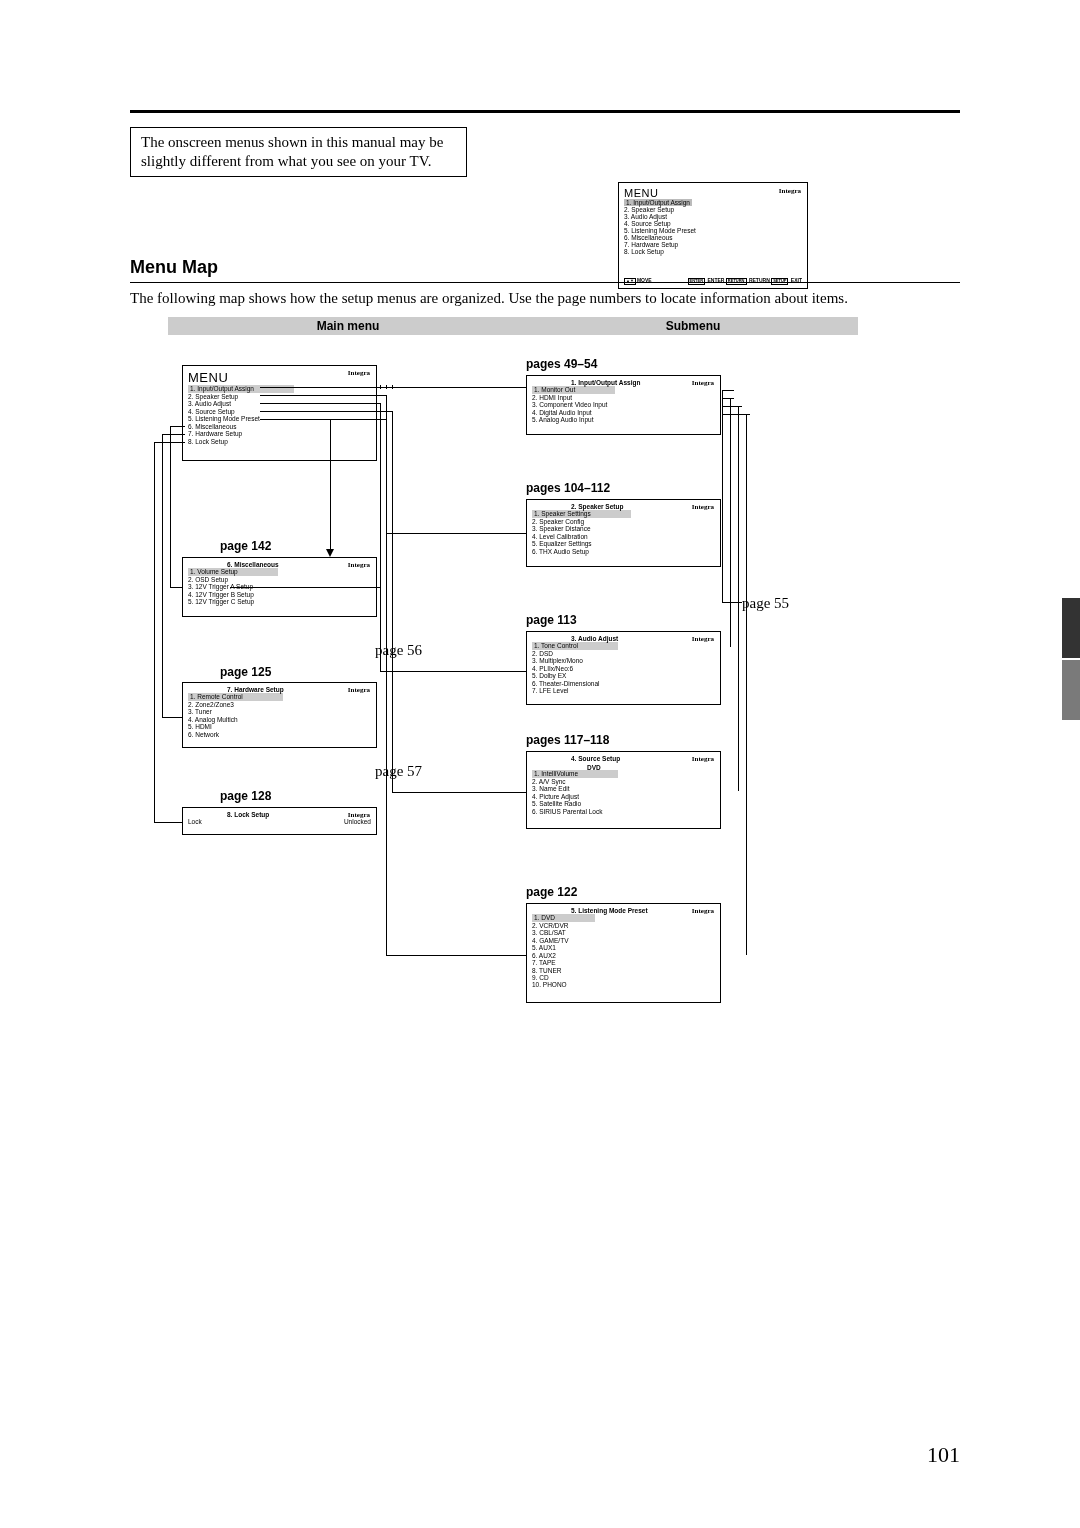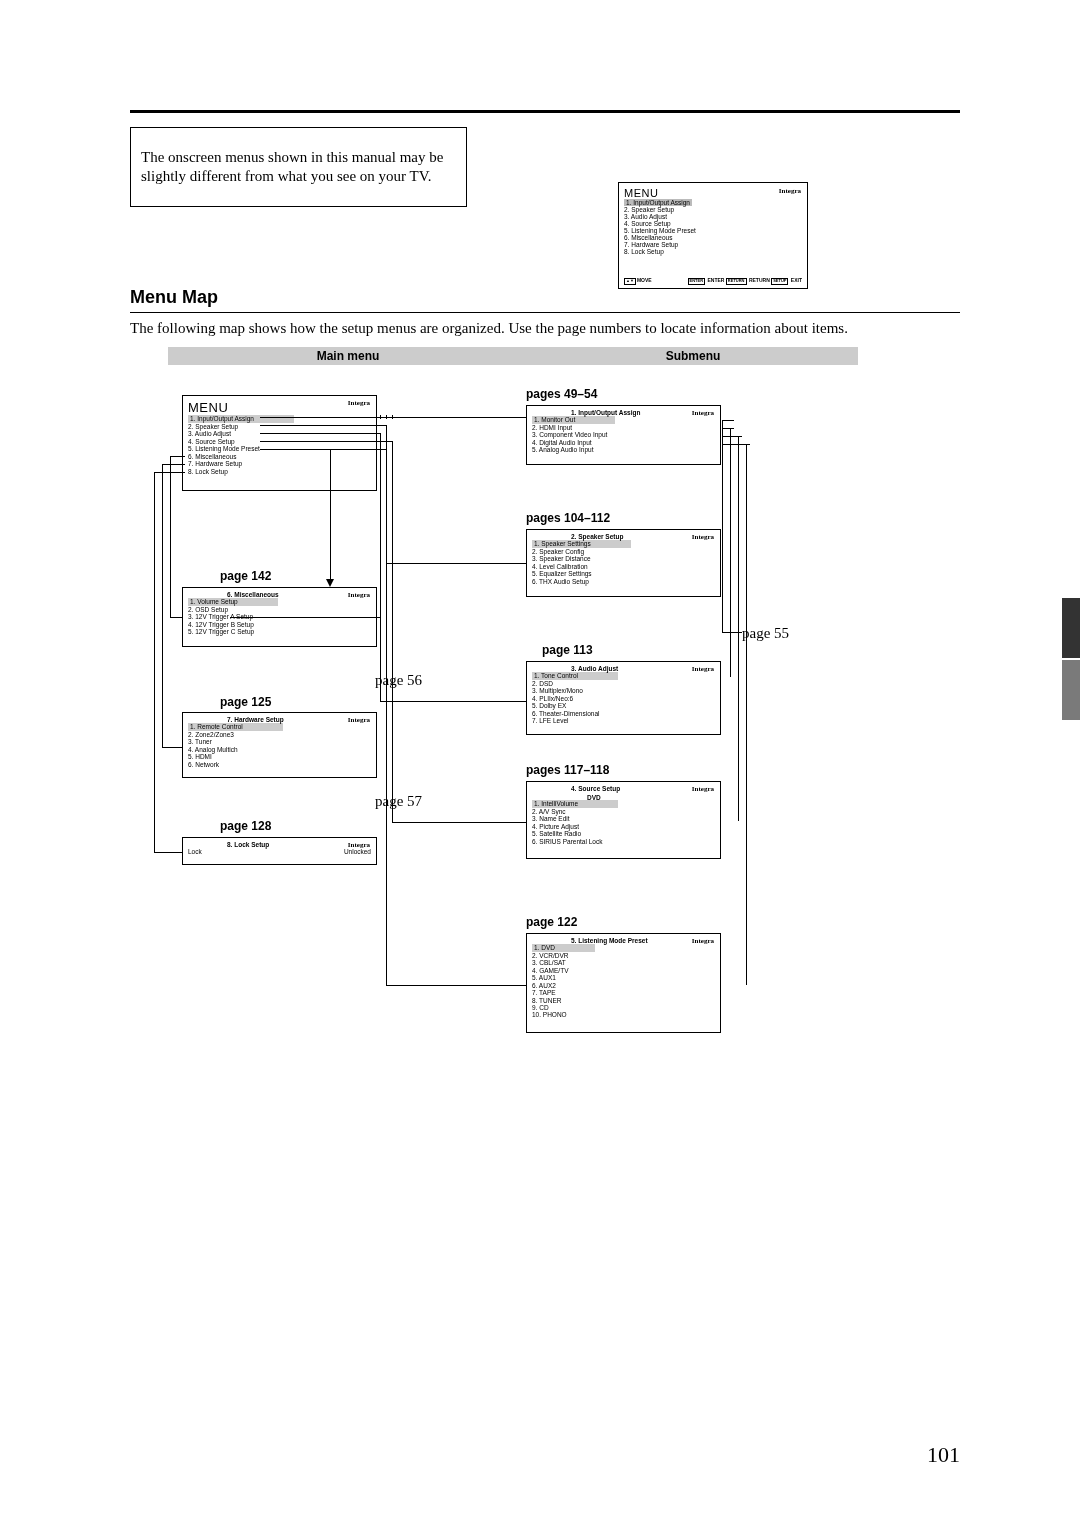--- a/index.html
+++ b/index.html
@@ -26,21 +26,21 @@
   .hr-thick { border: none; border-top: 3px solid #000; margin: 0 0 8px 0; }
   p.intro {
     font-size: 15px;
     line-height: 1.25;
     margin: 0;
     width: 480px;
   }
   .note-box {
     border: 1px solid #000;
     width: 315px;
-    padding: 20px 10px;
+    padding: 5px 10px;
     margin-top: 14px;
     font-size: 15px;
     line-height: 1.25;
   }
   
   .ref-menu {
     position: absolute;
     top: 182px;
     left: 618px;
     width: 190px;
@@ -244,21 +244,21 @@
         <div class="rowgap"></div>
       <div class="row"><span class="hl">1.   Speaker Settings</span></div>
       <div class="row">2.   Speaker Config</div>
       <div class="row">3.   Speaker Distance</div>
       <div class="row">4.   Level Calibration</div>
       <div class="row">5.   Equalizer Settings</div>
       <div class="row">6.   THX Audio Setup</div>
     </div>
     <div class="ext-page" style="top:278px; left:612px;">page 55</div>
 
-    <div class="page-label" style="top:296px; left:412px;">page 113</div>
+    <div class="page-label" style="top:296px; left:396px;">page 113</div>
     <div class="card" style="top:314px; left:396px; height:74px;">
       <div class="c-title">3.    Audio Adjust</div>
       <div class="c-brand">Integra</div>
       <div class="rowgap"></div>
         <div class="rowgap"></div>
         <div class="rowgap"></div>
       <div class="row"><span class="hl">1.   Tone Control</span></div>
       <div class="row">2.   DSD</div>
       <div class="row">3.   Multiplex/Mono</div>
       <div class="row">4.   PLIIx/Neo:6</div>

